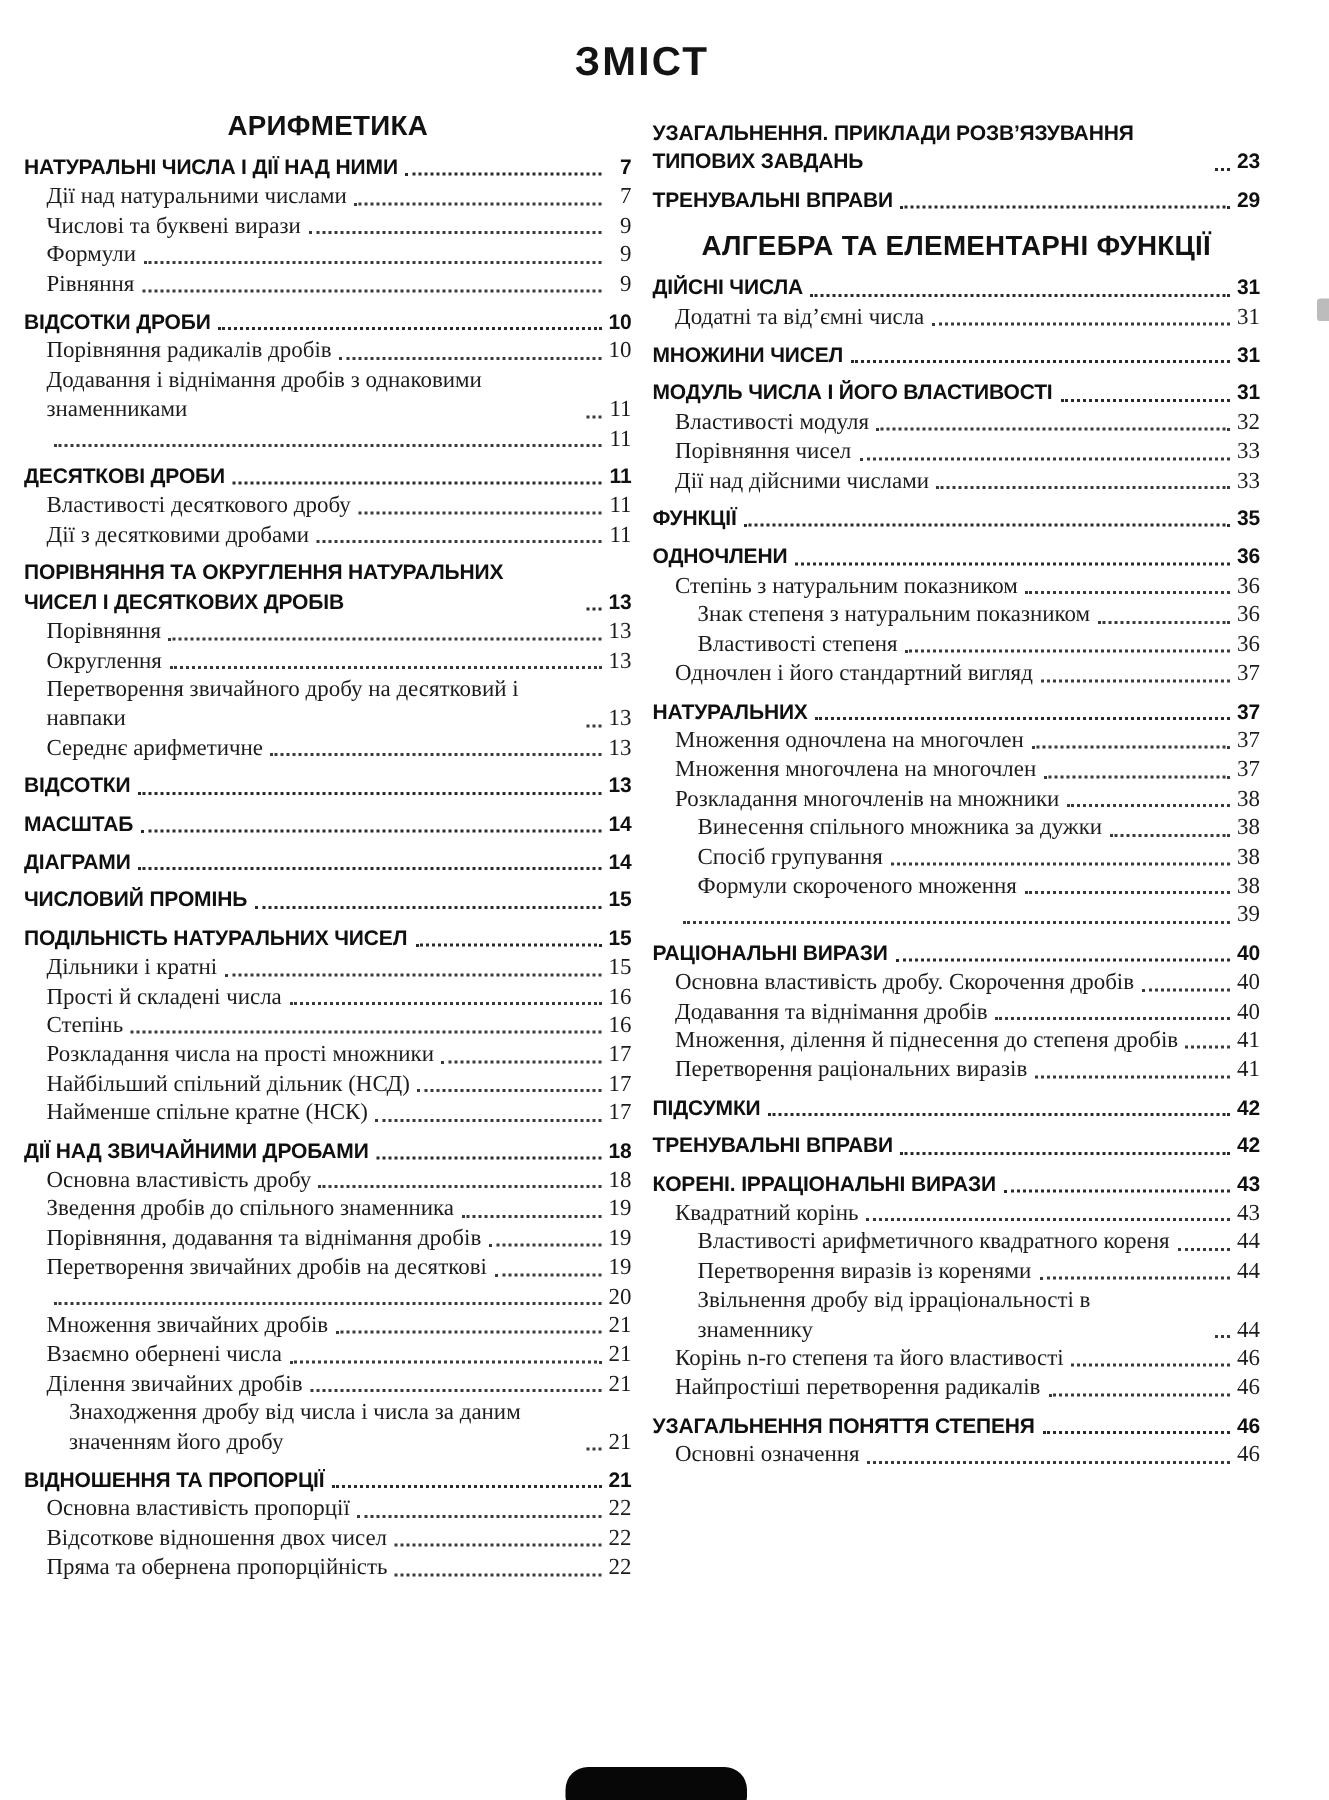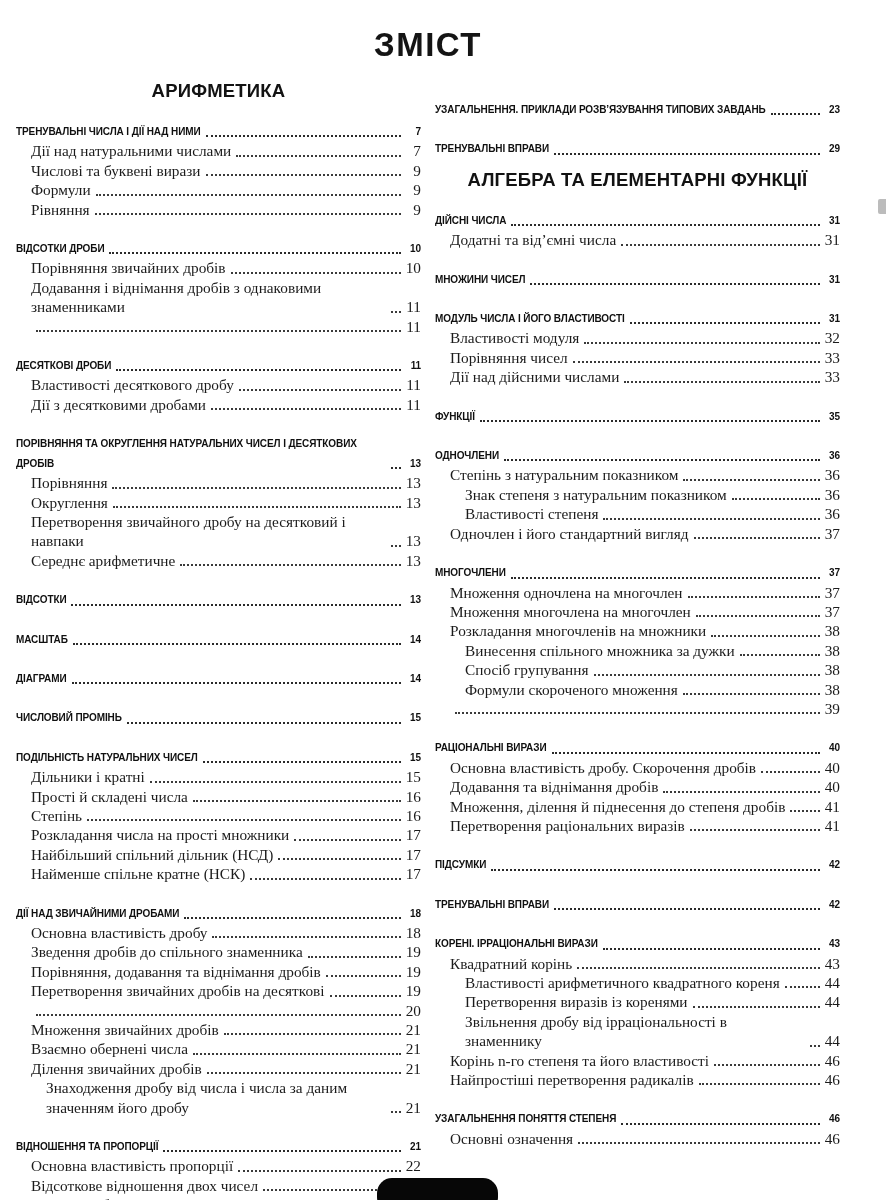--- a/index.html
+++ b/index.html
@@ -17,21 +17,21 @@
   }
   .page {
     padding: 26px 46px 0 16px;
     box-sizing: border-box;
     width: 100%;
   }
   .toc-title {
     text-align: center;
     font-family: "Liberation Sans", sans-serif;
     font-weight: 700;
-    font-size: 33px;
+    font-size: 27px;
     letter-spacing: 1.5px;
     color: #141414;
     margin: 0 0 16px 0;
   }
   .cols {
     display: flex;
     gap: 14px;
     align-items: flex-start;
   }
   .col {
@@ -68,24 +68,24 @@
     margin: 0 3px 4px 5px;
   }
   .entry .pg {
     flex: none;
     min-width: 17px;
     text-align: right;
   }
   .entry.bold {
     font-family: "Liberation Sans", sans-serif;
     font-weight: 700;
-    font-size: 10px;
+    font-size: 14px;
     letter-spacing: -0.1px;
     color: #101010;
-    margin-top: 20px;
+    margin-top: 6px;
   }
   .entry.bold .leader {
     border-bottom-color: #2a2a2a;
   }
   .entry.lvl1 { padding-left: 15px; }
   .entry.lvl2 { padding-left: 30px; }
   .scan-blob {
     position: absolute;
     left: 377px;
     top: 1178px;
@@ -106,21 +106,21 @@
 </style>
 </head>
 <body>
 
 <div class="page">
   <h1 class="toc-title">ЗМІСТ</h1>
   <div class="cols">
       <div class="col">
         <div class="section-header">АРИФМЕТИКА</div>
         <div class="entry lvl0 bold">
-          <span class="t">ТРЕНУВАЛЬНІ ЧИСЛА І ДІЇ НАД НИМИ</span>
+          <span class="t">НАТУРАЛЬНІ ЧИСЛА І ДІЇ НАД НИМИ</span>
           <span class="leader"></span>
           <span class="pg">7</span>
         </div>
         <div class="entry lvl1">
           <span class="t">Дії над натуральними числами</span>
           <span class="leader"></span>
           <span class="pg">7</span>
         </div>
         <div class="entry lvl1">
           <span class="t">Числові та буквені вирази</span>
@@ -136,21 +136,21 @@
           <span class="t">Рівняння</span>
           <span class="leader"></span>
           <span class="pg">9</span>
         </div>
         <div class="entry lvl0 bold">
           <span class="t">ВІДСОТКИ ДРОБИ</span>
           <span class="leader"></span>
           <span class="pg">10</span>
         </div>
         <div class="entry lvl1">
-          <span class="t">Порівняння звичайних дробів</span>
+          <span class="t">Порівняння радикалів дробів</span>
           <span class="leader"></span>
           <span class="pg">10</span>
         </div>
         <div class="entry lvl1">
           <span class="t">Додавання і віднімання дробів з однаковими знаменниками</span>
           <span class="leader"></span>
           <span class="pg">11</span>
         </div>
         <div class="entry lvl1">
           <span class="leader"></span>
@@ -392,21 +392,21 @@
           <span class="t">Властивості степеня</span>
           <span class="leader"></span>
           <span class="pg">36</span>
         </div>
         <div class="entry lvl1">
           <span class="t">Одночлен і його стандартний вигляд</span>
           <span class="leader"></span>
           <span class="pg">37</span>
         </div>
         <div class="entry lvl0 bold">
-          <span class="t">МНОГОЧЛЕНИ</span>
+          <span class="t">НАТУРАЛЬНИХ</span>
           <span class="leader"></span>
           <span class="pg">37</span>
         </div>
         <div class="entry lvl1">
           <span class="t">Множення одночлена на многочлен</span>
           <span class="leader"></span>
           <span class="pg">37</span>
         </div>
         <div class="entry lvl1">
           <span class="t">Множення многочлена на многочлен</span>

